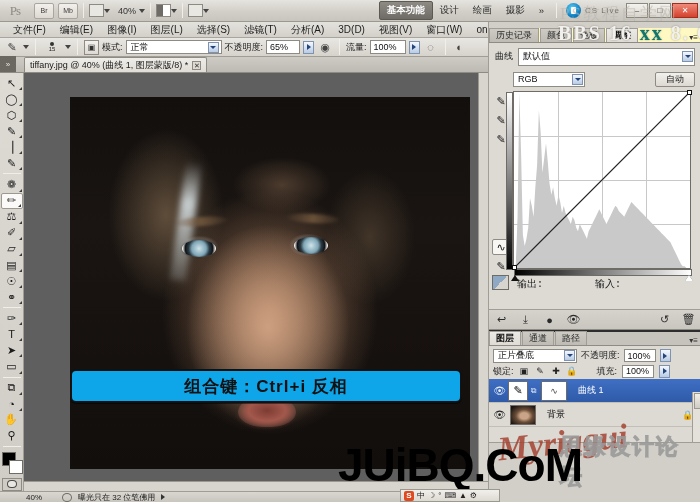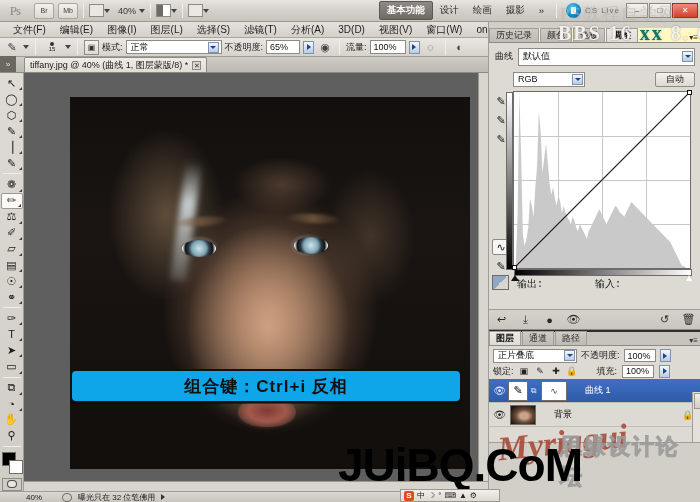--- a/index.html
+++ b/index.html
@@ -280,21 +280,21 @@
   .layer-row { height:24px; display:flex; align-items:center; padding:0 2px; border-bottom:1px solid #c2bfb8; }
   .layer-row.active { background:linear-gradient(180deg,#3f6fc4,#2f5aa8); color:#fff; }
   .eye-ico { width:17px;height:17px;display:flex;align-items:center;justify-content:center;font-size:10px;color:#222;}
   .layer-row.active .eye-ico { color:#eaf0fb; }
   .thumb-curve { width:20px;height:20px;border:1px solid #6f6c67;background:#fff;display:flex;align-items:center;justify-content:center;
      font-size:11px;color:#111;}
   .thumb-mask { width:26px;height:20px;border:1px solid #6f6c67;background:#fff;margin-left:4px;
      display:flex;align-items:center;justify-content:center;font-size:9px;color:#444;}
   .thumb-bg { width:26px;height:20px;border:1px solid #6f6c67; margin-left:2px;
      background:radial-gradient(ellipse at 55% 55%, #caa488 0 22%, #6b4e38 45%, #1b1512 85%); }
-  .layer-name { font-size:9px; margin-left:18px; }
+  .layer-name { font-size:9px; margin-left:11px; }
   .layer-lock { margin-left:auto; margin-right:5px; font-size:9px; color:#333; }
   .link-chip { width:7px; height:16px; margin-left:2px; display:flex;align-items:center;justify-content:center;
      font-size:8px; color:#dfe8f8; }
   .lp-scroll { position:absolute; right:0; top:60px; width:9px; height:50px; background:#e4e1db; border-left:1px solid #a09d96;}
   .lp-scroll .thumbbar { width:7px;height:16px;margin:1px;background:linear-gradient(180deg,#f1efea,#cfccc5);border:1px solid #9b9890;}
 
   
   .dock-empty {
     position:absolute; left:0; top:420px; width:212px; height:62px;
     background:#d2cfc8; border-top:1px solid #a09d96;

